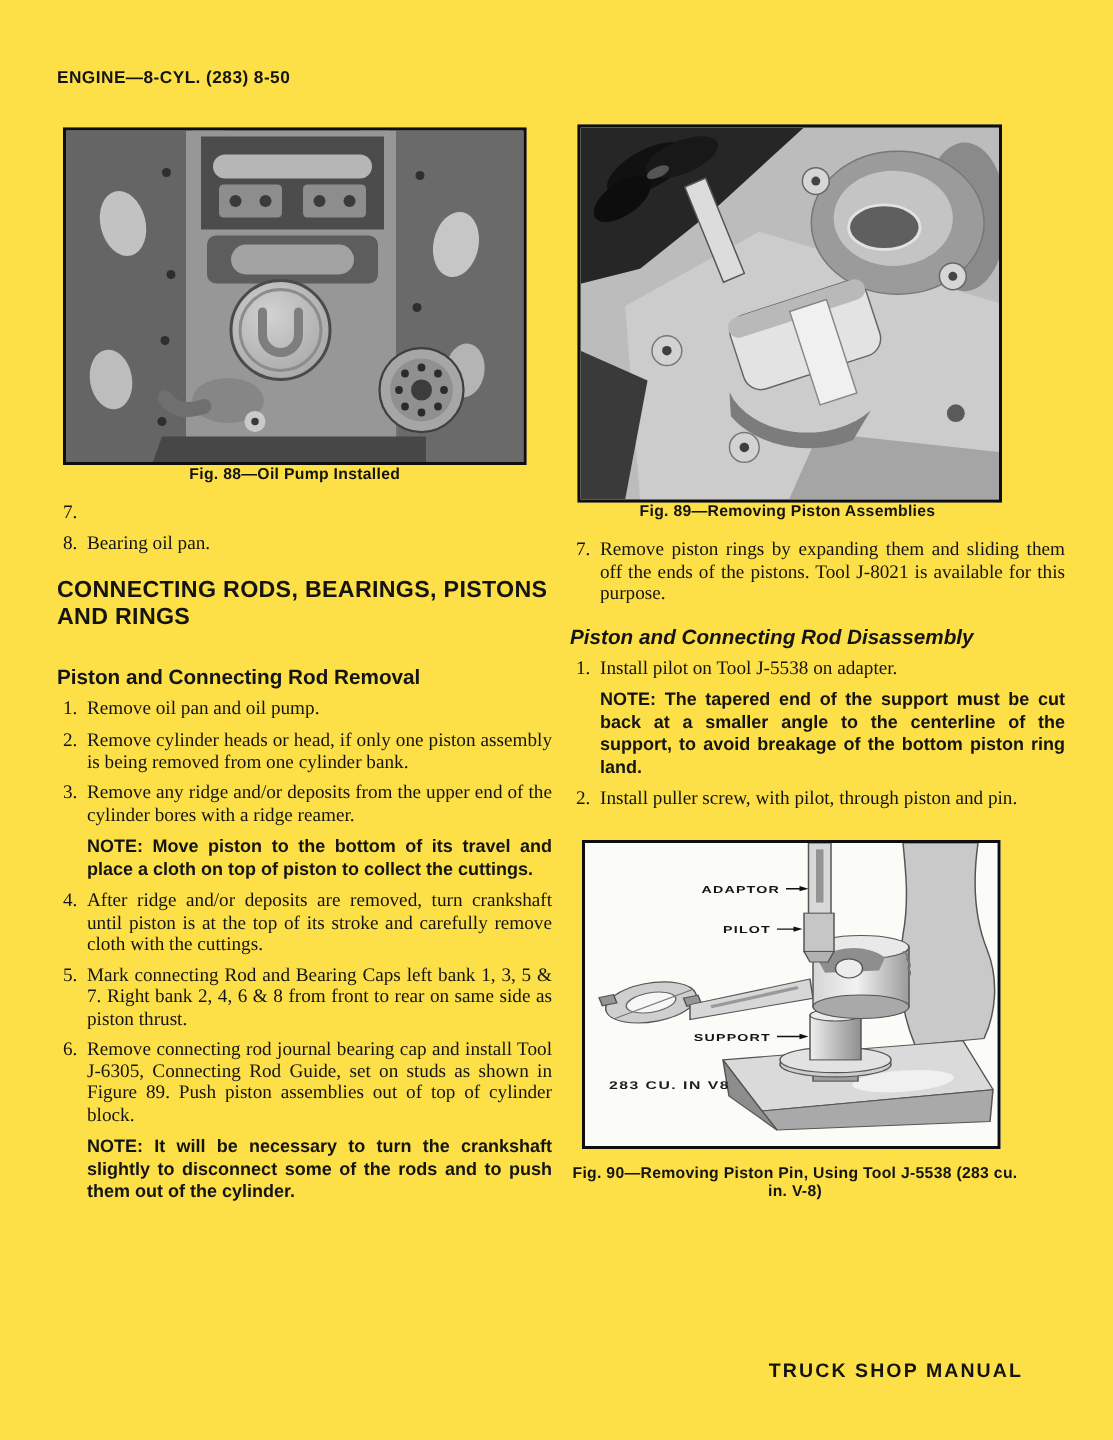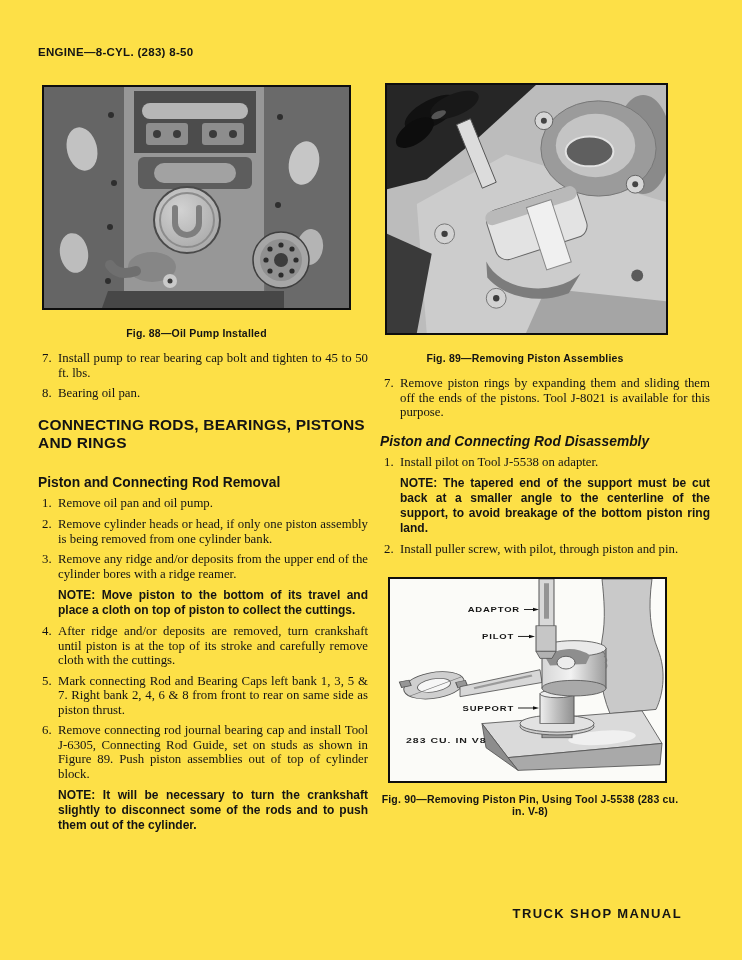--- a/index.html
+++ b/index.html
@@ -14,21 +14,21 @@
   .col-left  { left:38px;  width:330px; }
   .col-right { left:380px; width:330px; }
 
   .photo-frame { border:2px solid #0e0e0e; background:#9a9a9a; overflow:hidden; }
   .fig88-frame { width:309px; height:225px; margin:5px 0 0 4px; }
   .fig89-frame { width:283px; height:252px; margin:3px 0 0 5px; }
   .fig90-frame { width:279px; height:206px; margin:20px 0 0 8px; background:#fbfbf8; }
   .photo-frame svg { display:block; width:100%; height:100%; }
 
   .caption { font-family:"Liberation Sans", sans-serif; font-weight:bold; font-size:10.5px;
-    text-align:center; margin-top:17px; letter-spacing:.2px; }
+    text-align:center; margin-top:0; letter-spacing:.2px; }
   .cap88 { width:309px; margin-left:4px; }
   .cap89 { width:290px; }
   .cap90 { width:300px; margin-top:10px; }
 
   .steps { margin-top:12px; }
   .step { display:flex; margin-top:6px; }
   .step .num { flex:none; width:20px; padding-left:4px; font-size:12.8px; }
   .step .sbody { flex:1; }
   .stext { font-size:12.8px; line-height:14.5px; text-align:justify; }
   .note { font-family:"Liberation Sans","DejaVu Sans", sans-serif; font-weight:bold;
@@ -115,21 +115,20 @@
           <circle cx="226" cy="162" r="2.6" fill="#2b2b2b"></circle>
         <path d="M64,204 H240 V221 H58 Z" fill="#474747"></path>
       </svg>
     </div>
     <div class="caption cap88">Fig. 88—Oil Pump Installed</div>
 
     <div class="steps">
       <div class="step">
         <span class="num">7.</span>
         <div class="sbody">
-          <p class="stext">Install pump to rear bearing cap bolt and tighten to 45 to 50 ft. lbs.</p>
         </div>
       </div>
       <div class="step">
         <span class="num">8.</span>
         <div class="sbody">
           <p class="stext">Bearing oil pan.</p>
         </div>
       </div>
     </div>
 

